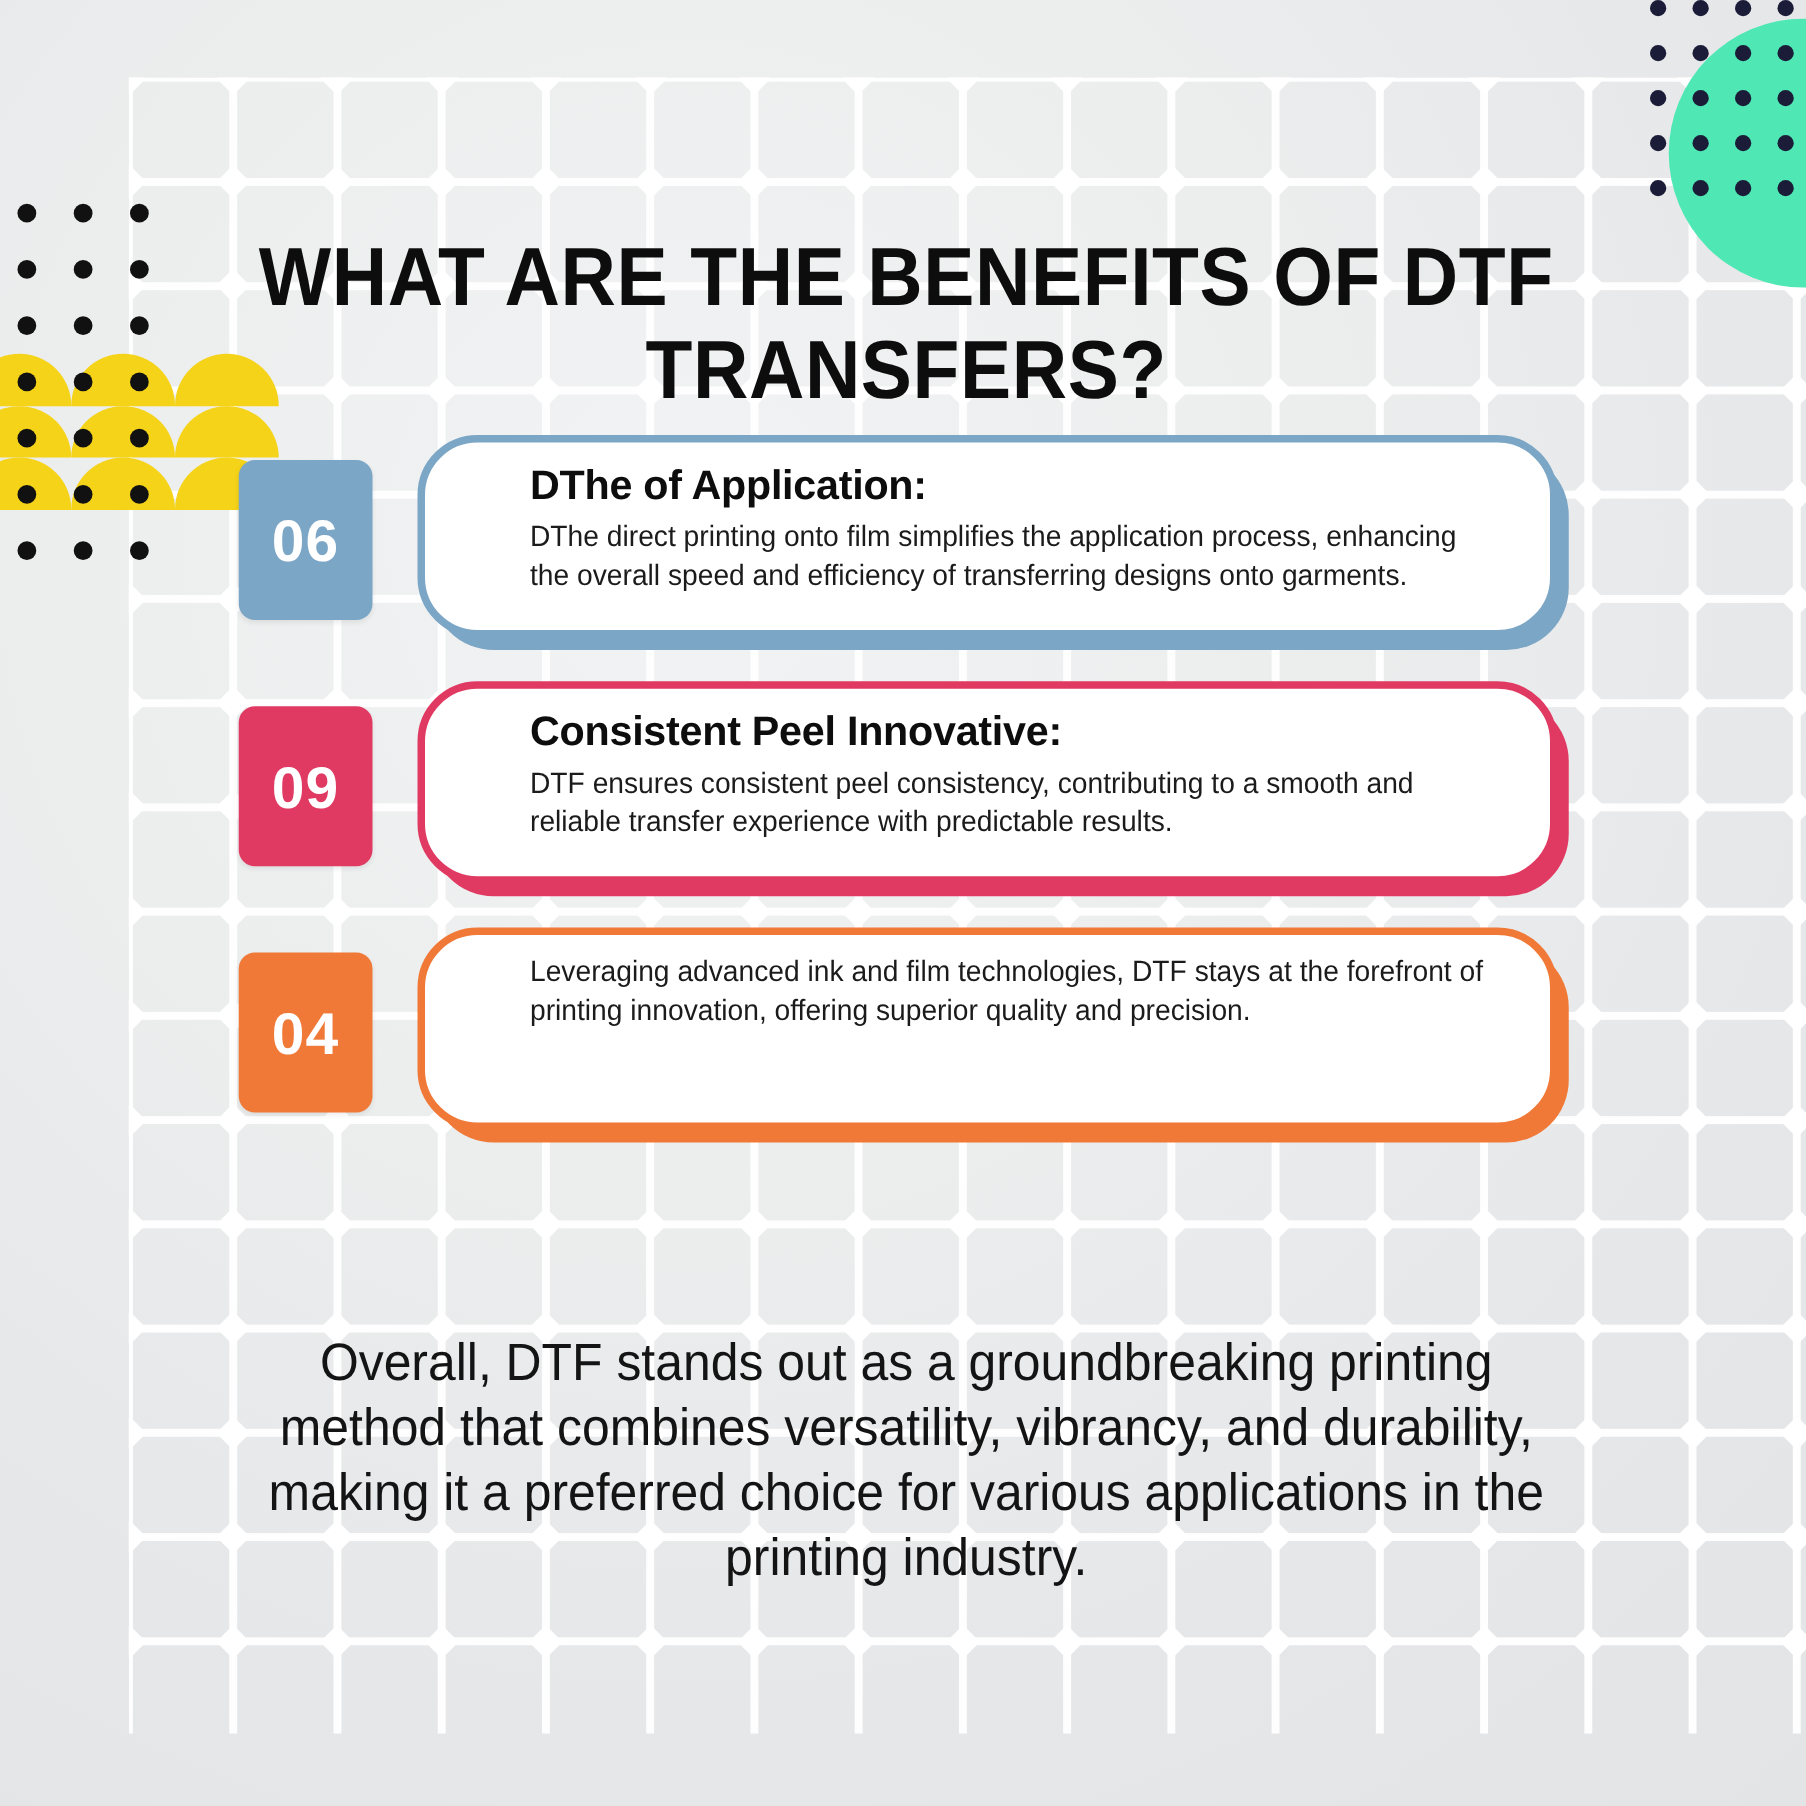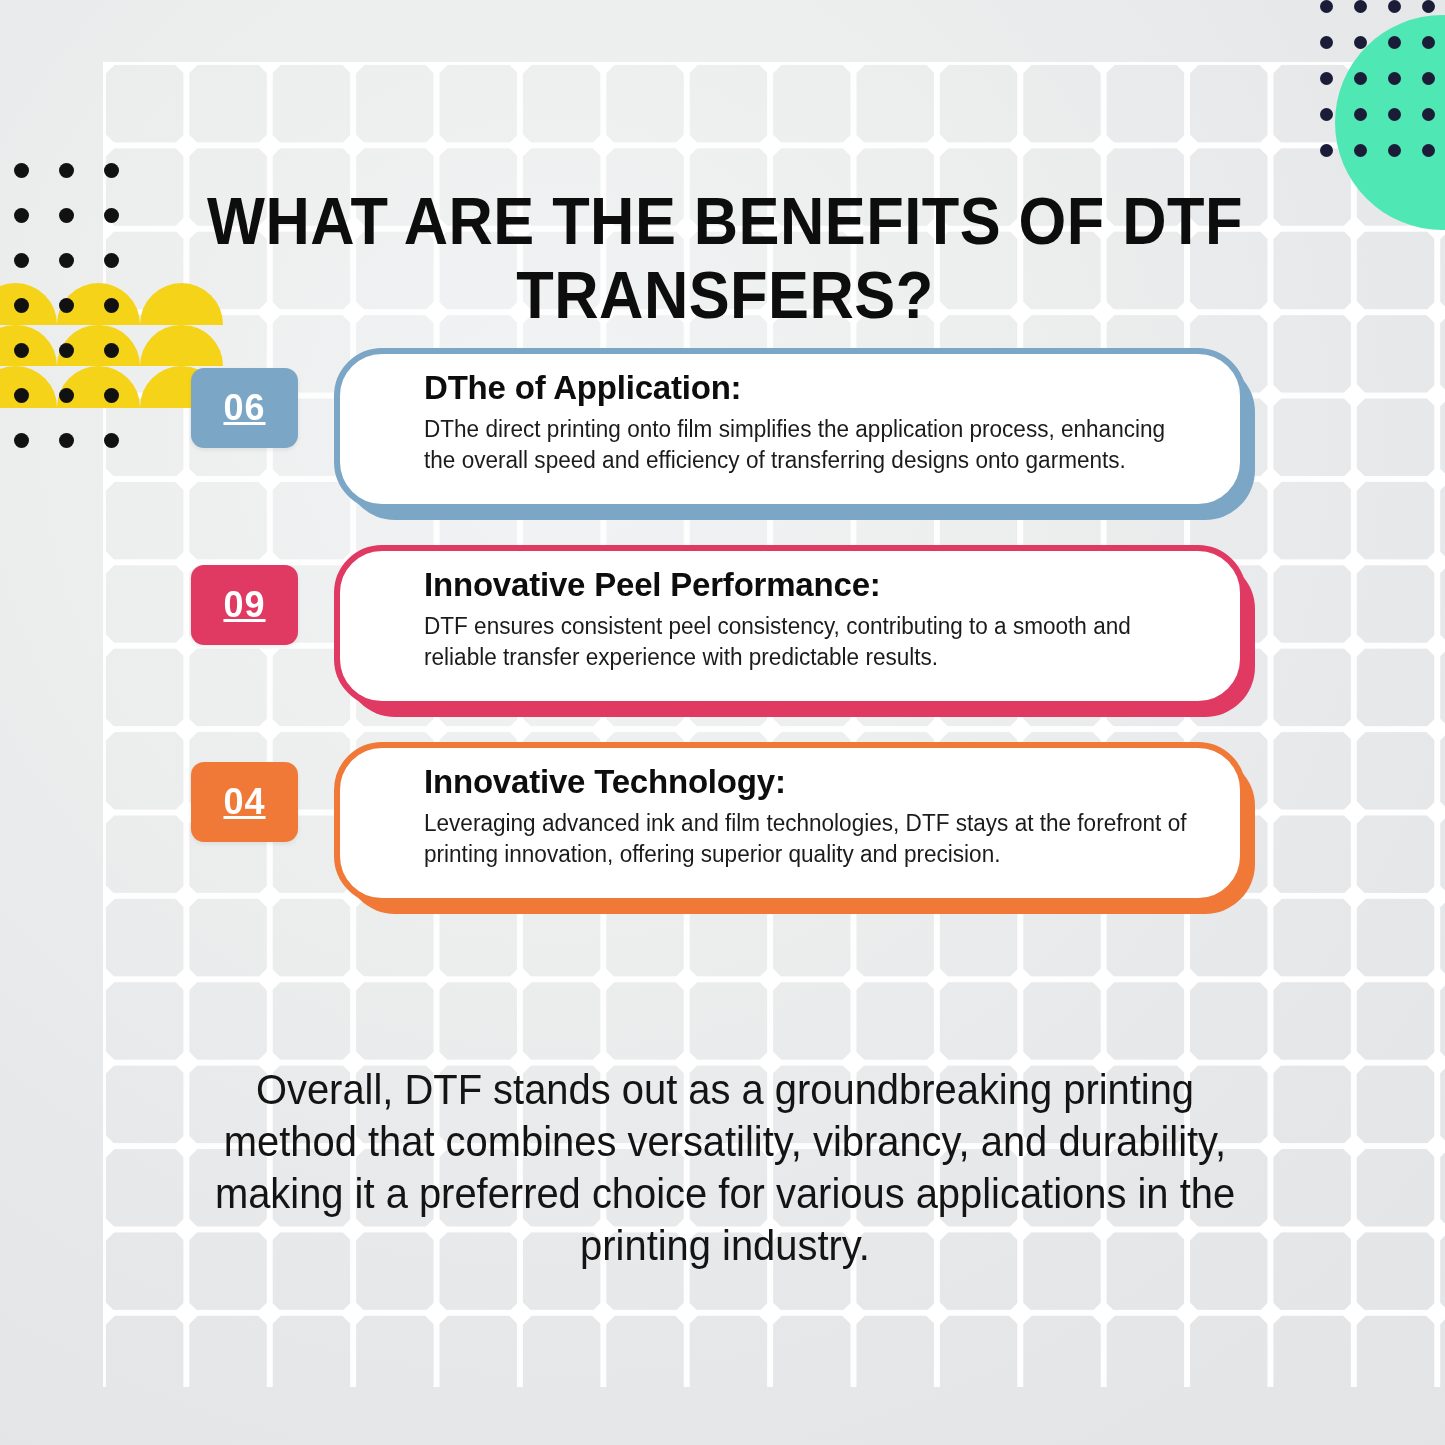--- a/index.html
+++ b/index.html
@@ -143,33 +143,32 @@
   }
   .card-row {
     position: absolute;
     left: 0;
     width: 1445px;
   }
   .badge {
     position: absolute;
     left: 191px;
     width: 107px;
-    height: 80px;
+    height: 128px;
     border-radius: 13px;
     display: flex;
     align-items: center;
     justify-content: center;
     color: #ffffff;
     font-family: "Liberation Sans", sans-serif;
     font-weight: 700;
-    font-size: 36px;
+    font-size: 47px;
     letter-spacing: 1px;
     z-index: 3;
     box-shadow: 0 2px 4px rgba(0,0,0,0.07);
-    text-decoration: underline;
   }
   .card-shadow {
     position: absolute;
     left: 345px;
     width: 910px;
     height: 158px;
     border-radius: 50px;
     z-index: 1;
   }
   .card {
@@ -582,31 +581,30 @@
             <div class="card-title">DThe of Application:</div>
             <div class="card-body">DThe direct printing onto film simplifies the application process, enhancing the overall speed and efficiency of transferring designs onto garments.</div>
           </div>
         </div>
         <div class="badge" style="top: 368px; background: rgb(124, 166, 198);">06</div>
       </div>
       <div class="card-row" style="top: 0px;">
         <div class="card-shadow" style="top: 559px; background: rgb(224, 58, 99);"></div>
         <div class="card" style="top: 545px; border-color: rgb(224, 58, 99);">
           <div class="card-inner">
-            <div class="card-title">Innovative Peel Performance:</div>
+            <div class="card-title">Consistent Peel Innovative:</div>
             <div class="card-body">DTF ensures consistent peel consistency, contributing to a smooth and reliable transfer experience with predictable results.</div>
           </div>
         </div>
         <div class="badge" style="top: 565px; background: rgb(224, 58, 99);">09</div>
       </div>
       <div class="card-row" style="top: 0px;">
         <div class="card-shadow" style="top: 756px; background: rgb(240, 121, 55);"></div>
         <div class="card" style="top: 742px; border-color: rgb(240, 121, 55);">
           <div class="card-inner">
-            <div class="card-title">Innovative Technology:</div>
             <div class="card-body">Leveraging advanced ink and film technologies, DTF stays at the forefront of printing innovation, offering superior quality and precision.</div>
           </div>
         </div>
         <div class="badge" style="top: 762px; background: rgb(240, 121, 55);">04</div>
       </div>
     </div>
 
   <p class="summary">Overall, DTF stands out as a groundbreaking printing method that combines versatility, vibrancy, and durability, making it a preferred choice for various applications in the printing industry.</p>
 
 </div>

